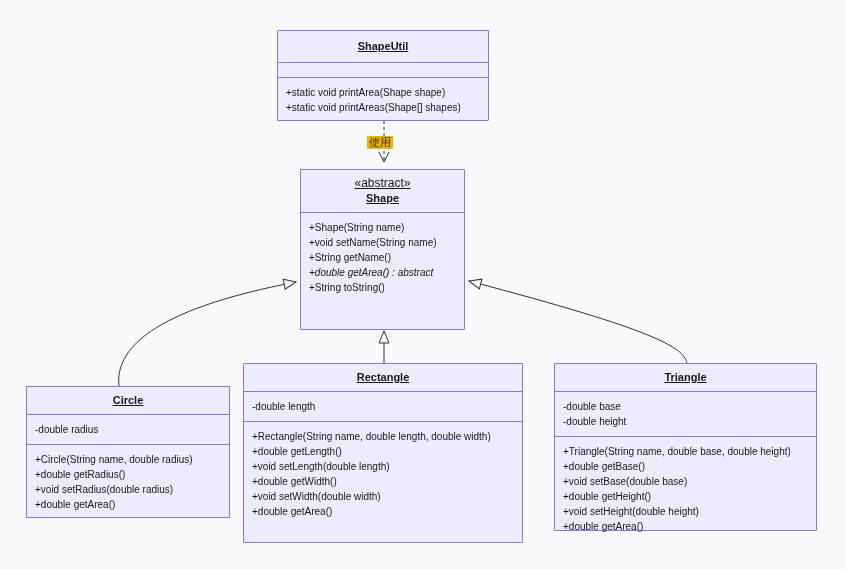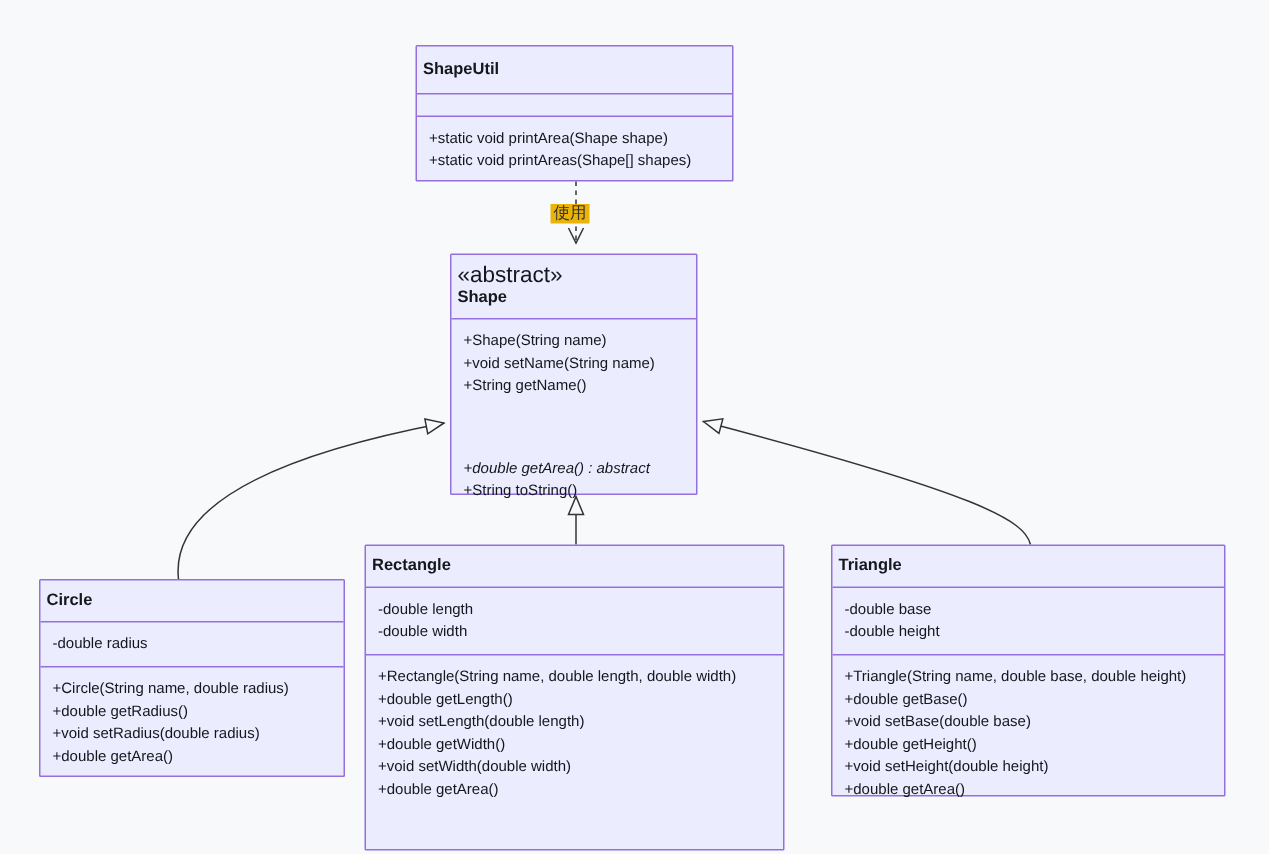--- a/index.html
+++ b/index.html
@@ -19,45 +19,46 @@
     position: absolute;
     background: #ECECFF;
     border: 1px solid #9370DB;
     box-sizing: border-box;
     display: flex;
     flex-direction: column;
     color: #16161d;
     border-radius: 1px;
   }
   .class-title {
-    text-align: left;
+    text-align: center;
     font-weight: bold;
     font-size: 11px;
     line-height: 15px;
     padding: 6px 4px;
+    text-decoration: underline;
   }
-  .stereotype { font-weight: normal; font-size: 15px; }
+  .stereotype { font-weight: normal; font-size: 12px; }
   .section {
     border-top: 1px solid #9370DB;
     padding: 7px 8px;
   }
   .methods { flex: 1; }
   .member {
     font-size: 10px;
     line-height: 15px;
     white-space: nowrap;
     text-align: left;
   }
-  .italic { font-style: italic; margin-top: 40px; }
+  .italic { font-style: italic; }
 
   
   .box-shapeutil  { left: 277px; top: 30px;  width: 212px; height: 91px;  }
   .box-shape      { left: 300px; top: 169px; width: 165px; height: 161px; }
   .box-circle     { left: 26px;  top: 386px; width: 204px; height: 132px; }
-  .box-rectangle  { left: 243px; top: 363px; width: 280px; height: 204px; }
+  .box-rectangle  { left: 243px; top: 363px; width: 280px; height: 180px; }
   .box-triangle   { left: 554px; top: 363px; width: 263px; height: 168px; }
   .box-shapeutil .class-title { padding: 8px 4px; }
 
   .edge-label {
     position: absolute;
     left: 380px;
     top: 136px;
     transform: translateX(-50%);
     background: #eab308;
     color: #333333;
@@ -121,21 +122,20 @@
       <div class="member">+double getRadius()</div>
       <div class="member">+void setRadius(double radius)</div>
       <div class="member">+double getArea()</div>
     </div>
   </div>
 
   <div class="class-box box-rectangle">
     <div class="class-title">Rectangle</div>
     <div class="section attrs">
       <div class="member">-double length</div>
-      <div class="member">-double width</div>
     </div>
     <div class="section methods">
       <div class="member">+Rectangle(String name, double length, double width)</div>
       <div class="member">+double getLength()</div>
       <div class="member">+void setLength(double length)</div>
       <div class="member">+double getWidth()</div>
       <div class="member">+void setWidth(double width)</div>
       <div class="member">+double getArea()</div>
     </div>
   </div>

